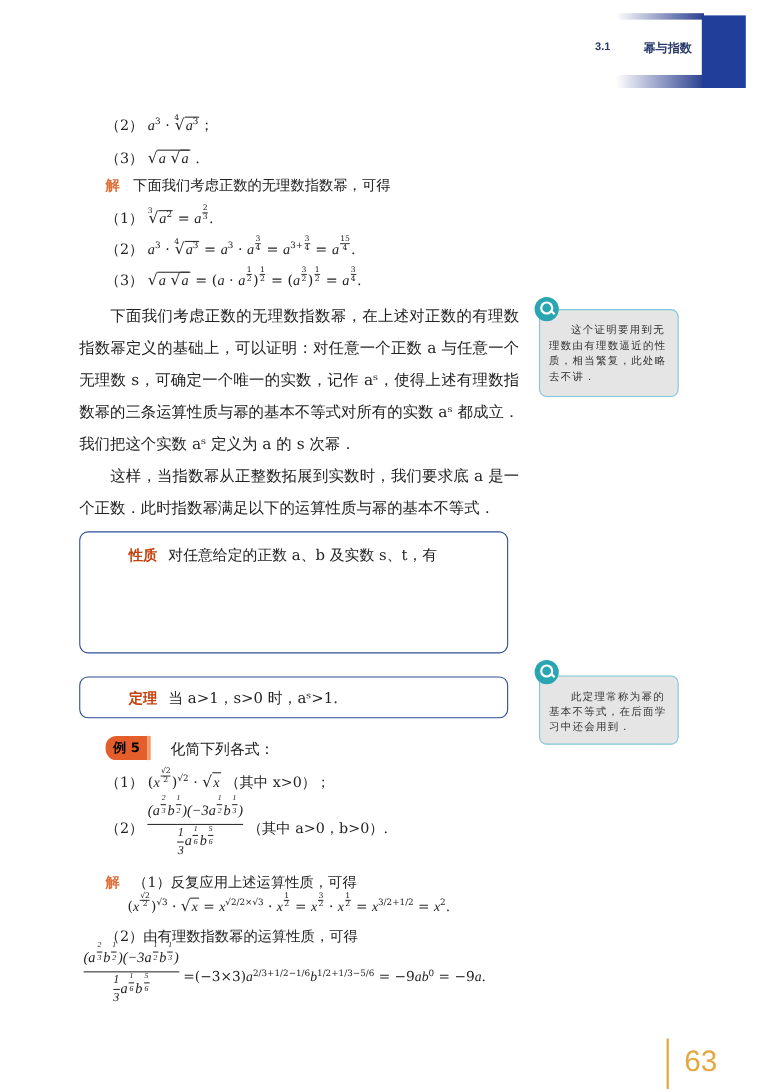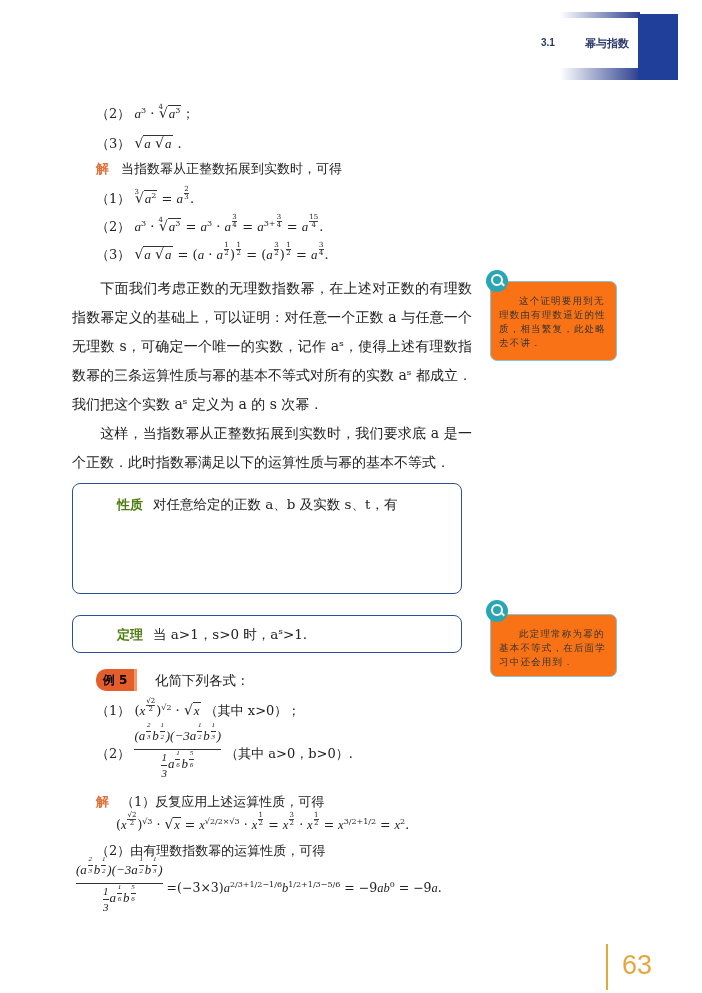--- a/index.html
+++ b/index.html
@@ -21,28 +21,28 @@
   .hdr-blue { left: 638px; top: 14px; width: 40px; height: 66px; background: #1f3f9a; }
   .hdr-sec { left: 541px; top: 37px; font-family: "Liberation Sans", sans-serif; font-size: 10px; font-weight: bold; color: #2b3a6b; }
   .hdr-title { left: 585px; top: 36px; font-family: "DejaVu Sans", sans-serif; font-size: 11px; font-weight: bold; color: #2b3a6b; }
 
   .line { position: absolute; left: 96px; white-space: nowrap; font-size: 13px; }
   .para { position: absolute; left: 72px; width: 400px; font-size: 14px; line-height: 29px; text-align: justify; }
   .para .indent { display: inline-block; width: 28px; }
   .jie { color: #e0703a; font-weight: bold; margin-right: 12px; }
 
   
-  .note { position: absolute; width: 127px; background: #f97316; border: 1.5px solid #7fc6d6; border-radius: 7px; padding: 12px 8px 8px 8px; font-size: 9.5px; line-height: 14px; color: #333; letter-spacing: 1.2px; }
+  .note { position: absolute; width: 127px; background: #e5e5e5; border: 1.5px solid #7fc6d6; border-radius: 7px; padding: 12px 8px 8px 8px; font-size: 9.5px; line-height: 14px; color: #333; letter-spacing: 1.2px; }
   .note-icon { position: absolute; width: 22px; height: 22px; border-radius: 50%; background: #2aa6b3; }
   .note-icon::before { content: ""; position: absolute; left: 5px; top: 4px; width: 8px; height: 8px; border: 2px solid #fff; border-radius: 50%; }
   .note-icon::after { content: ""; position: absolute; left: 14px; top: 13px; width: 5px; height: 2px; background: #fff; transform: rotate(45deg); }
 
   
   .box { position: absolute; left: 72px; width: 390px; border: 1.8px solid #2c4f96; border-radius: 8px; }
-  .box-label { color: #4d7c0f; font-weight: bold; font-family: "DejaVu Sans", sans-serif; margin-right: 10px; font-size: 13px; }
+  .box-label { color: #c2410c; font-weight: bold; font-family: "DejaVu Sans", sans-serif; margin-right: 10px; font-size: 13px; }
 
   .eg { position: absolute; left: 96px; top: 669px; height: 22px; width: 38px; background: #e35e2b; border-radius: 10px 0 0 10px; color: #000000; font-family: "DejaVu Sans", sans-serif; font-size: 12px; font-weight: bold; line-height: 22px; text-align: center; }
   .eg::after { content: ""; position: absolute; right: -3px; top: 0; width: 3px; height: 22px; background: #f39a6c; }
 
   .bigfrac { display: inline-flex; flex-direction: column; align-items: center; vertical-align: middle; font-size: 13px; }
   .bigfrac .bar { width: 100%; border-top: 1px solid #333; margin: 2px 0; }
 
   .pn-line { left: 606px; top: 944px; width: 1.5px; height: 46px; background: #e3a840; }
   .pn { left: 622px; top: 950px; font-family: "Liberation Sans", sans-serif; font-size: 27px; color: #e3a840; }
 </style>
@@ -59,21 +59,21 @@
 <div class="line" style="top:103px;">
   <span>（2）</span>
   <span class="mi">a</span><sup>3</sup> · <span class="idx">4</span><span class="rad">√</span><span class="sqrt"><span class="mi">a</span><sup>3</sup></span><span>；</span>
 </div>
 <div class="line" style="top:135px;">
   <span>（3）</span>
   <span class="rad">√</span><span class="sqrt"><span class="mi">a</span> <span class="rad">√</span><span class="sqrt"><span class="mi">a</span></span></span> .
 </div>
 
 <div class="line" style="top:160px; left:96px;">
-  <span class="jie">解</span><span>当指数幂从正整数拓展到实数时，可得</span>
+  <span class="jie">解</span><span>下面我们考虑正数的无理数指数幂，可得</span>
 </div>
 <div class="line" style="top:188px;">
   <span>（1）</span>
   <span class="idx">3</span><span class="rad">√</span><span class="sqrt"><span class="mi">a</span><sup>2</sup></span> = <span class="mi">a</span><span class="frac">
       <span>2</span>
       <span class="bar"></span>
       <span>3</span>
     </span>.
 </div>
 <div class="line" style="top:216px;">

